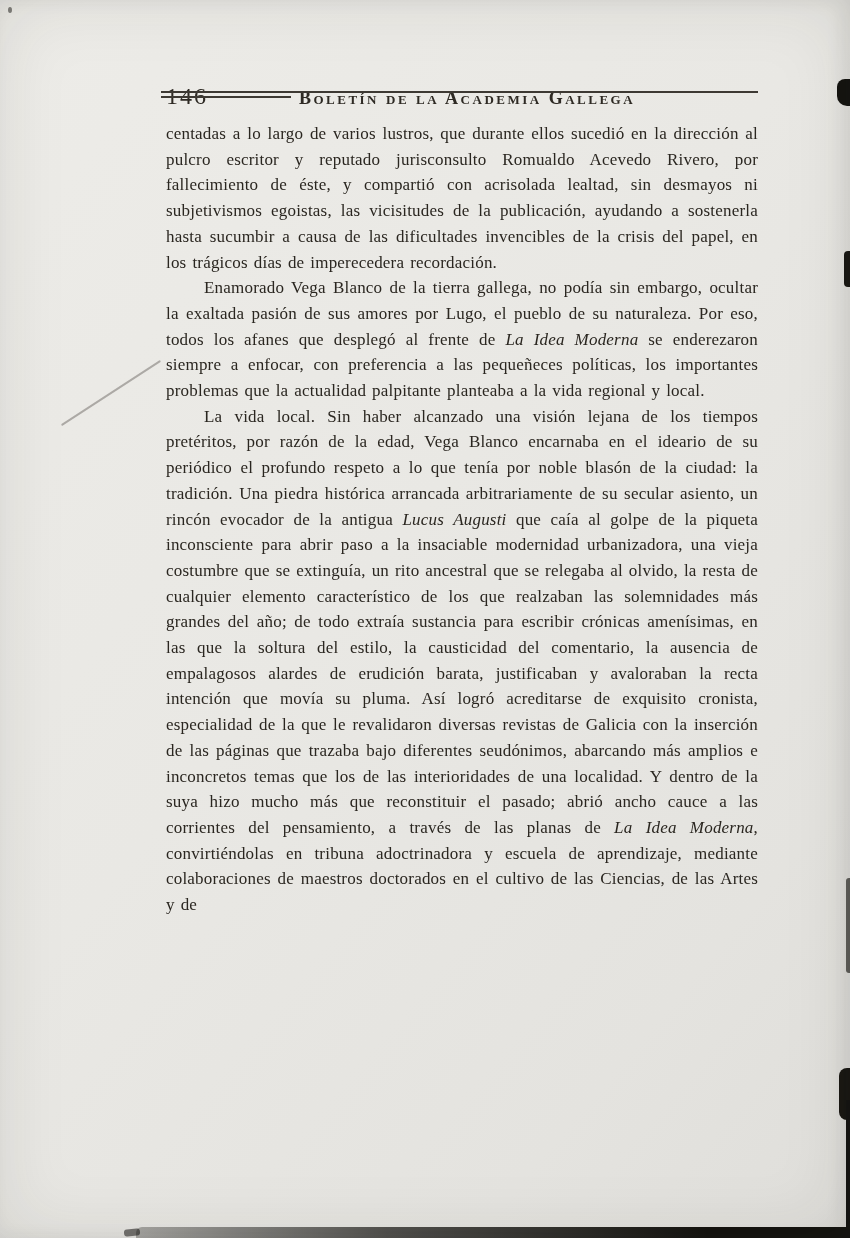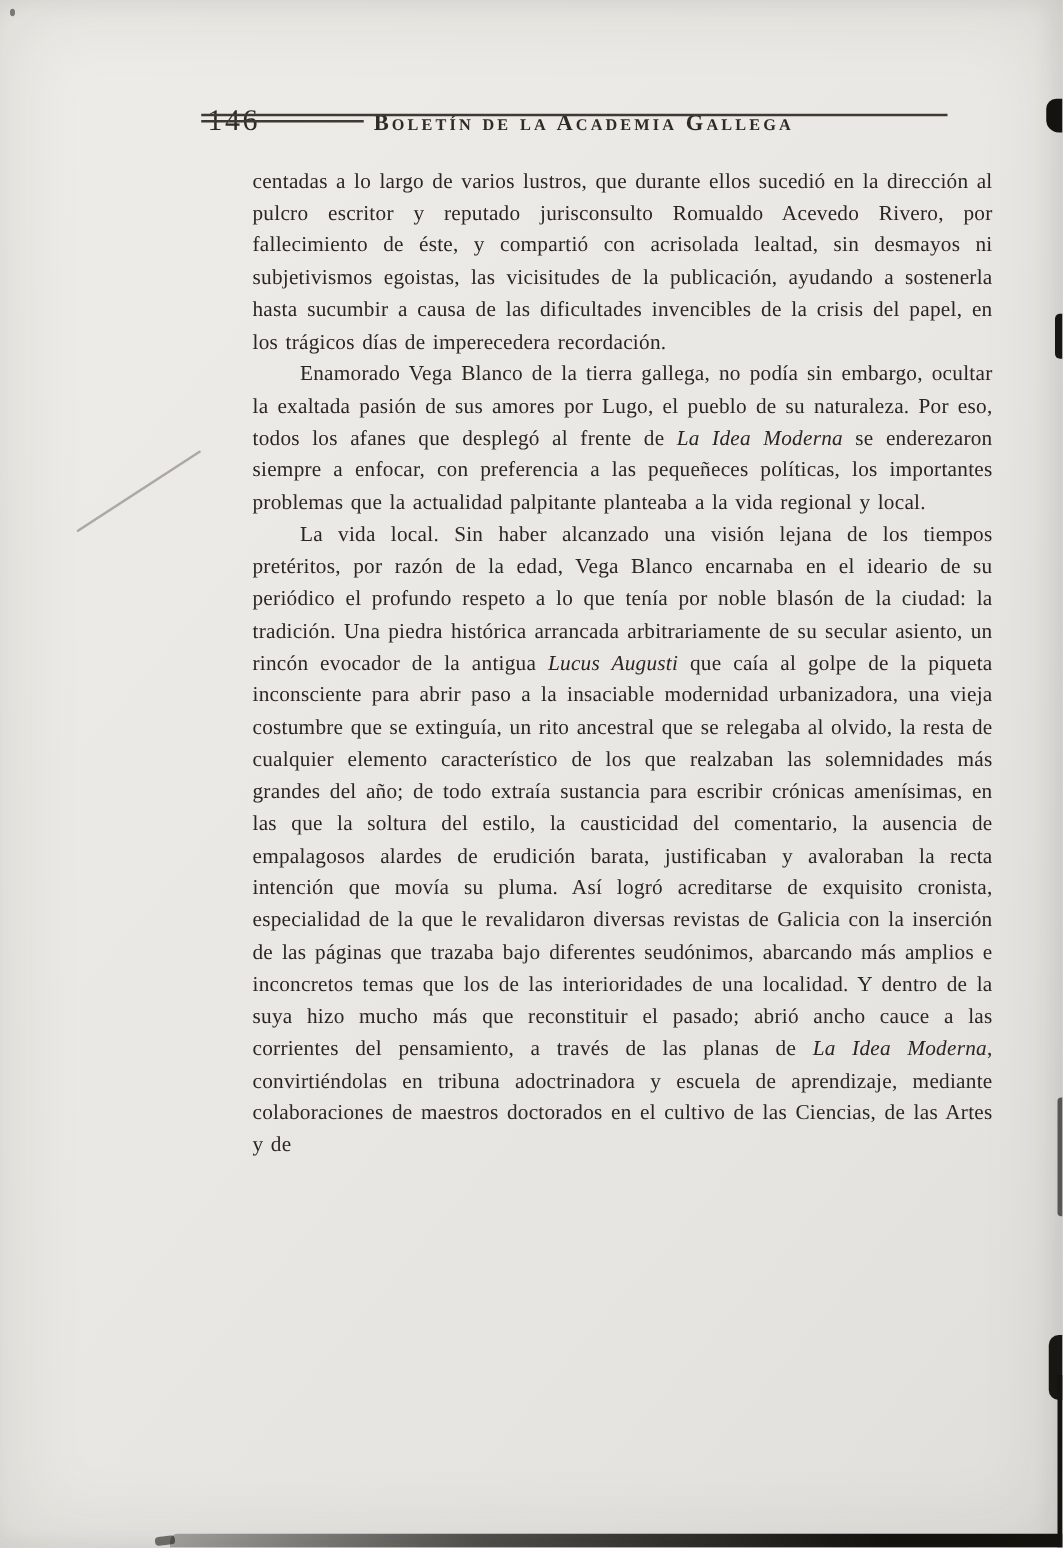--- a/index.html
+++ b/index.html
@@ -49,23 +49,22 @@
     top: 91px; left: 161px; width: 597px; height: 2px;
     background: #3d3933;
   }
   .rule-pagenum {
     position: absolute;
     top: 96px; left: 161px; width: 130px; height: 2px;
     background: #3d3933;
   }
   .text-block {
     position: absolute;
-    top: 132px; left: 166px; width: 592px;
+    top: 121px; left: 166px; width: 592px;
     color: #2a2620;
-    margin-left: 36px;
   }
   .text-block p {
     margin: 0;
     text-align: justify;
     font-size: 17px;
     line-height: 25.7px;
     letter-spacing: 0.2px;
     word-spacing: 1.5px;
   }
   .text-block p.indent { text-indent: 38px; }

